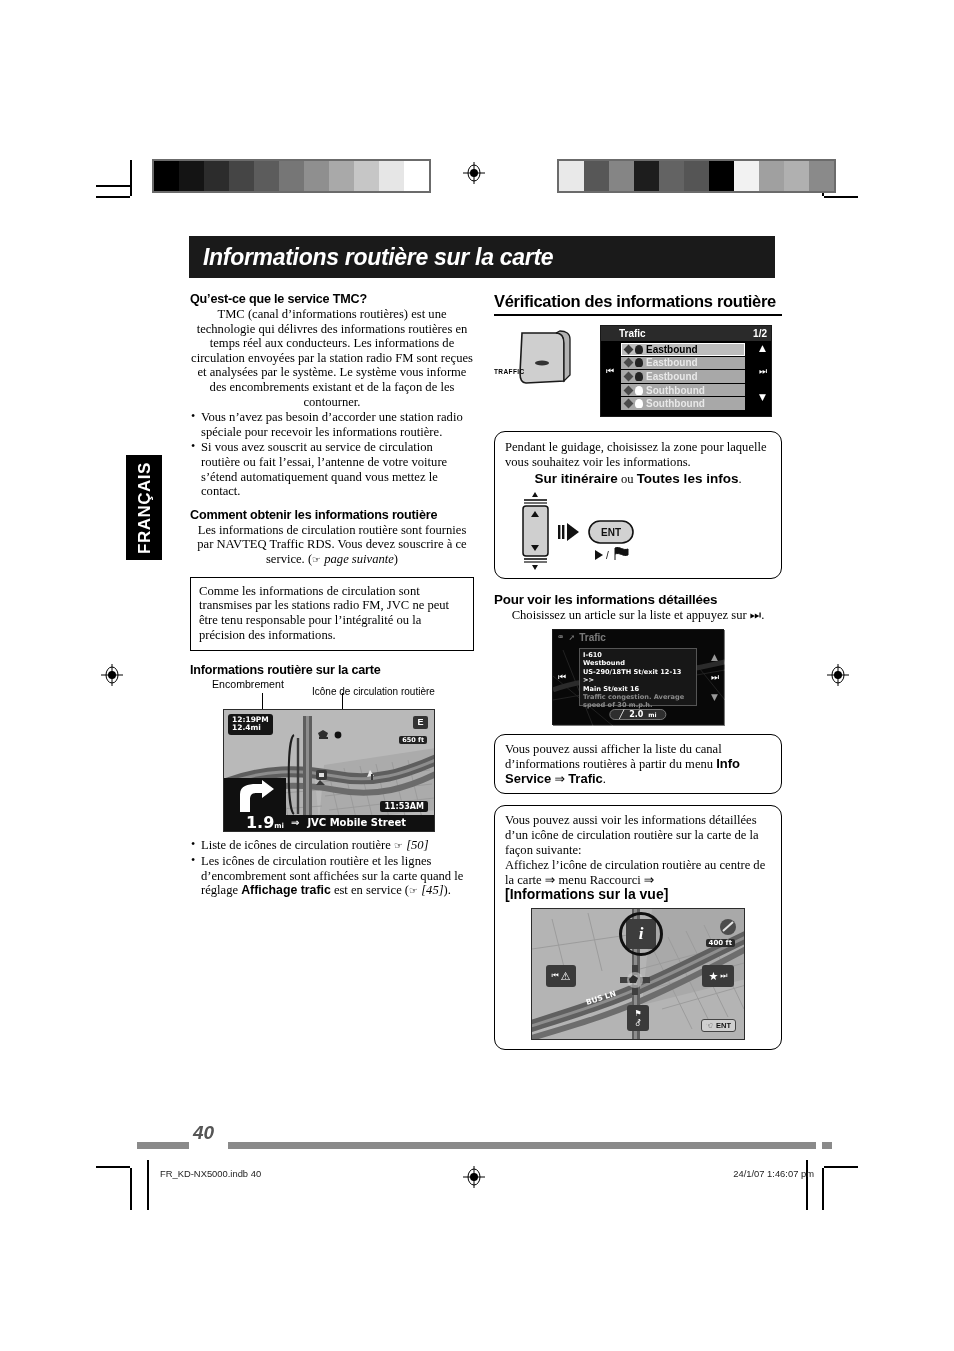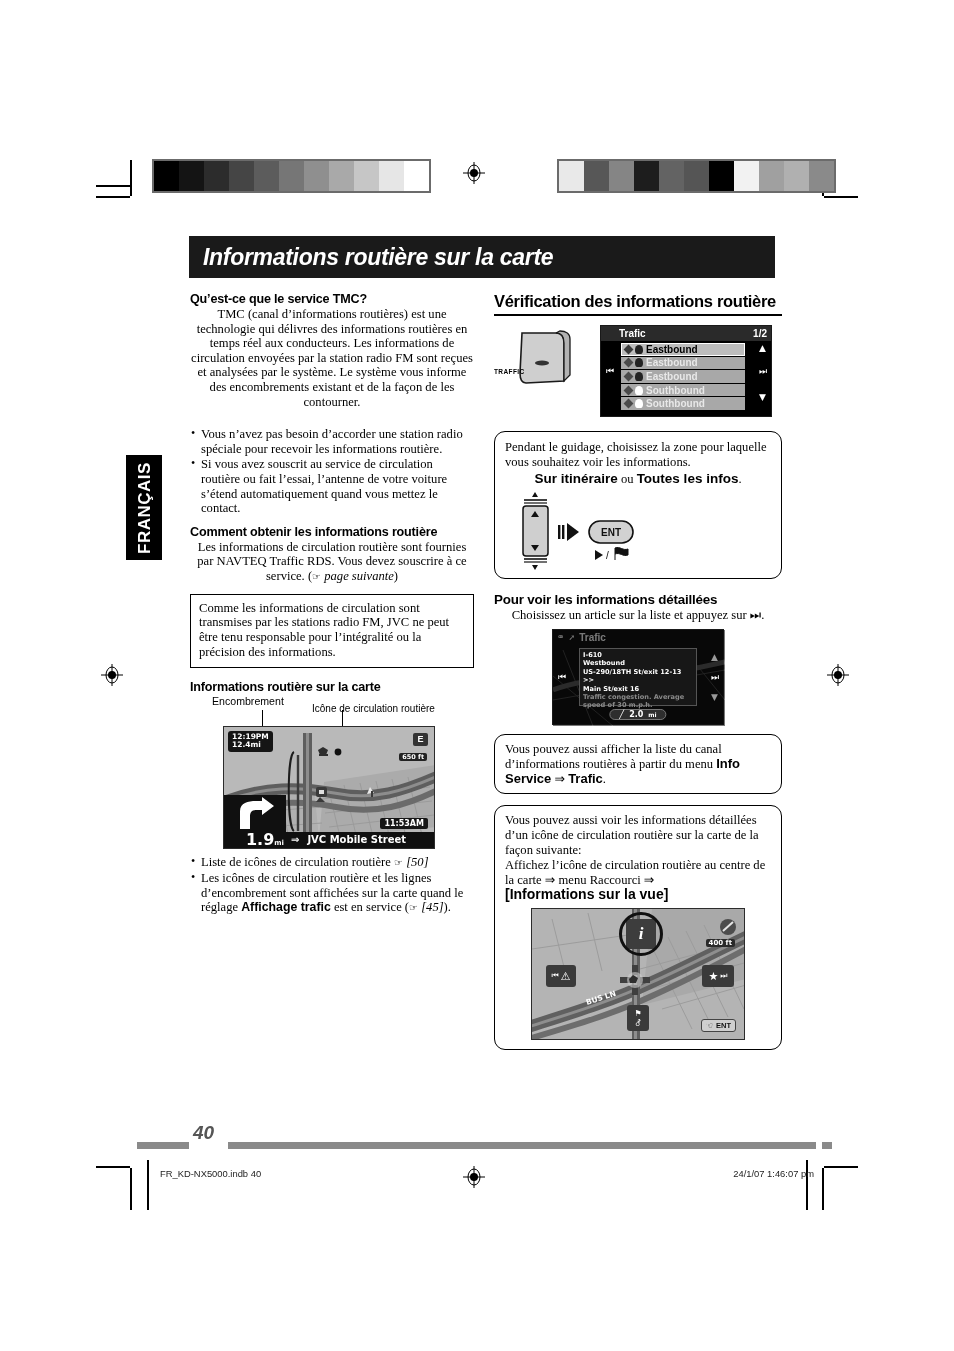--- a/index.html
+++ b/index.html
@@ -52,21 +52,21 @@
     font-family: "Liberation Sans", sans-serif;
     font-weight: bold; font-size: 16.5px; color: #000;
     letter-spacing: -0.3px; padding-bottom: 3px;
     border-bottom: 2.2px solid #000; margin-bottom: 9px;
   }
   p.body {
     font-family: "Liberation Serif", serif;
     font-size: 12.6px; line-height: 14.6px; color: #000;
     text-align: center;
   }
-  ul.bullets { list-style: none; margin-top: 18px; }
+  ul.bullets { list-style: none; margin-top: 1px; }
   ul.bullets li {
     position: relative; padding-left: 11px;
     font-family: "Liberation Serif", serif;
     font-size: 12.6px; line-height: 14.6px; margin-bottom: 1px;
   }
   ul.bullets li::before {
     content: "\2022"; position: absolute; left: 1px; top: -1px; font-size: 12px;
   }
   .b { font-family: "Liberation Sans", sans-serif; font-weight: bold; font-size: 12.3px; }
   .it { font-style: italic; }

